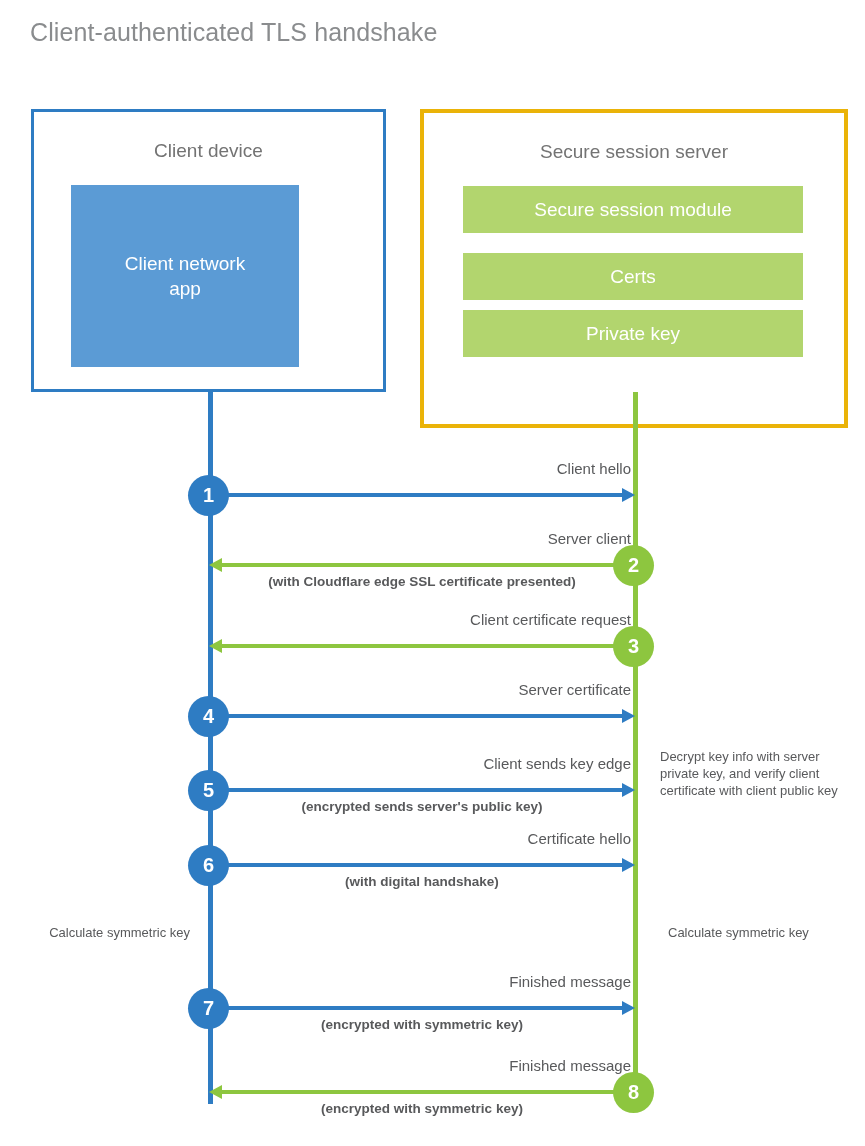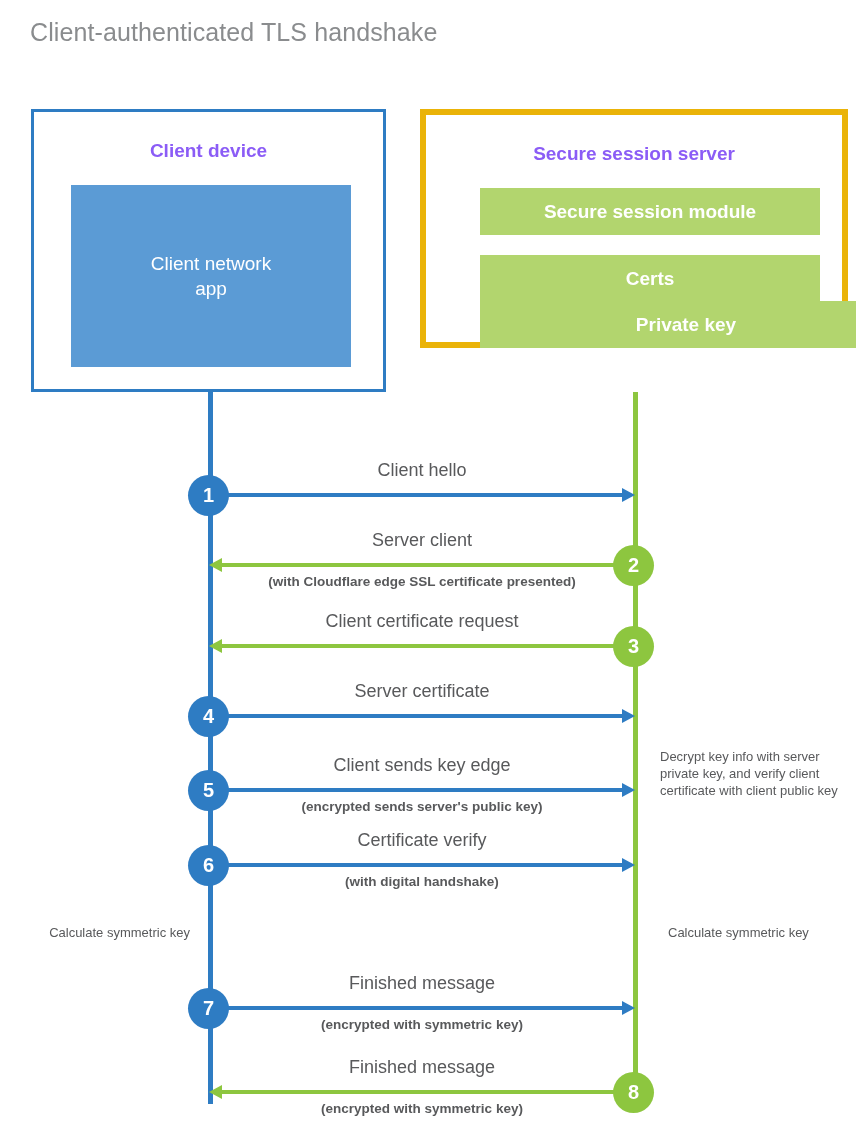--- a/index.html
+++ b/index.html
@@ -38,40 +38,40 @@
     left: 31px;
     top: 109px;
     width: 355px;
     height: 283px;
     border: 3px solid #2e7cc3;
   }
   #server-box {
     left: 420px;
     top: 109px;
     width: 428px;
-    height: 239px;
-    border: 6px solid #eab308;
+    height: 319px;
+    border: 4px solid #eab308;
   }
   .party-title {
     position: absolute;
     left: 0;
     right: 0;
     top: 28px;
     text-align: center;
     font-size: 19px;
-    font-weight: bold;
-    color: #8b5cf6;
+    font-weight: normal;
+    color: #737373;
   }
 
   
   #client-app {
     position: absolute;
     left: 37px;
     top: 73px;
-    width: 280px;
+    width: 228px;
     height: 182px;
     background: #5b9bd5;
     display: flex;
     align-items: center;
     justify-content: center;
     text-align: center;
     color: #ffffff;
     font-size: 19px;
     line-height: 1.32;
     font-weight: 400;
@@ -82,26 +82,25 @@
     position: absolute;
     left: 39px;
     width: 340px;
     height: 47px;
     background: #b2d56e;
     display: flex;
     align-items: center;
     justify-content: center;
     color: #ffffff;
     font-size: 19px;
-    font-weight: 700;
-    margin-left: 15px;
+    font-weight: 400;
   }
   #server-bar-0 { top: 73px; }
   #server-bar-1 { top: 140px; }
-  #server-bar-2 { top: 186px; padding-left: 36px; }
+  #server-bar-2 { top: 197px; }
 
   
   .lifeline {
     position: absolute;
     width: 5px;
   }
   #client-lifeline {
     left: 208px;
     top: 392px;
     height: 712px;
@@ -166,22 +165,22 @@
   .step-circle.blue { background: #2e7cc3; }
   .step-circle.green { background: #8dc63f; }
   .step-circle.at-client { left: 188px; }
   .step-circle.at-server { left: 613px; }
 
   
   .msg-label {
     position: absolute;
     left: 213px;
     width: 418px;
-    text-align: center;
-    font-size: 18px;
+    text-align: right;
+    font-size: 15px;
     color: #58595b;
     top: -33px;
     white-space: nowrap;
   }
   .msg-sub {
     position: absolute;
     left: 213px;
     width: 418px;
     text-align: center;
     font-size: 13.5px;
@@ -269,21 +268,21 @@
 
 <div class="msg" id="msg-5" style="top:788px">
   <div class="msg-label">Client sends key edge</div>
   <div class="shaft blue" style="left:210px; width:416px;"></div>
   <div class="head right blue" style="left:622px;"></div>
   <div class="msg-sub">(encrypted sends server's public key)</div>
   <div class="step-circle blue at-client">5</div>
 </div>
 
 <div class="msg" id="msg-6" style="top:863px">
-  <div class="msg-label">Certificate verify</div>
+  <div class="msg-label">Certificate hello</div>
   <div class="shaft blue" style="left:210px; width:416px;"></div>
   <div class="head right blue" style="left:622px;"></div>
   <div class="msg-sub">(with digital handshake)</div>
   <div class="step-circle blue at-client">6</div>
 </div>
 
 <div class="msg" id="msg-7" style="top:1006px">
   <div class="msg-label">Finished message</div>
   <div class="shaft blue" style="left:210px; width:416px;"></div>
   <div class="head right blue" style="left:622px;"></div>

